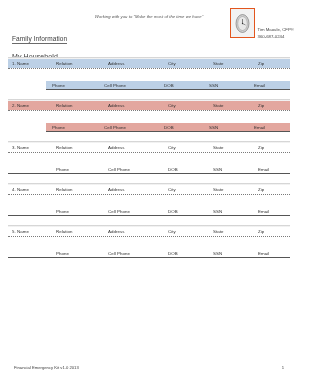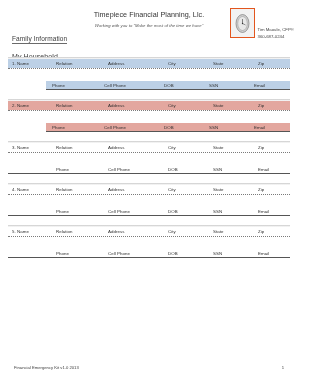--- a/index.html
+++ b/index.html
@@ -86,21 +86,20 @@
 <div class="page">
 
   <div class="header">
 
     <div class="hdr-left">
       <div class="hdr-title">Family Information</div>
       <div class="hdr-sub">My Household</div>
     </div>
 
     <div class="hdr-center">
-      <div class="co-name">Timepiece Financial Planning, Llc.</div>
       <div class="co-tag">Working with you to "Make the most of the time we have"</div>
     </div>
 
     <div class="hdr-right">
       <div class="logo-frame">
         <svg class="clock" viewBox="0 0 34 42">
           <ellipse cx="17" cy="21" rx="13" ry="18" fill="#cfcfcf" stroke="#7d7d7d" stroke-width="1.4"></ellipse>
           <ellipse cx="17" cy="21" rx="9.5" ry="14" fill="#e8e8e8" stroke="#8d8d8d" stroke-width="0.9"></ellipse>
           <line x1="17" y1="21" x2="17" y2="12" stroke="#444" stroke-width="1.3"></line>
           <line x1="17" y1="21" x2="23" y2="24" stroke="#444" stroke-width="1.1"></line>

